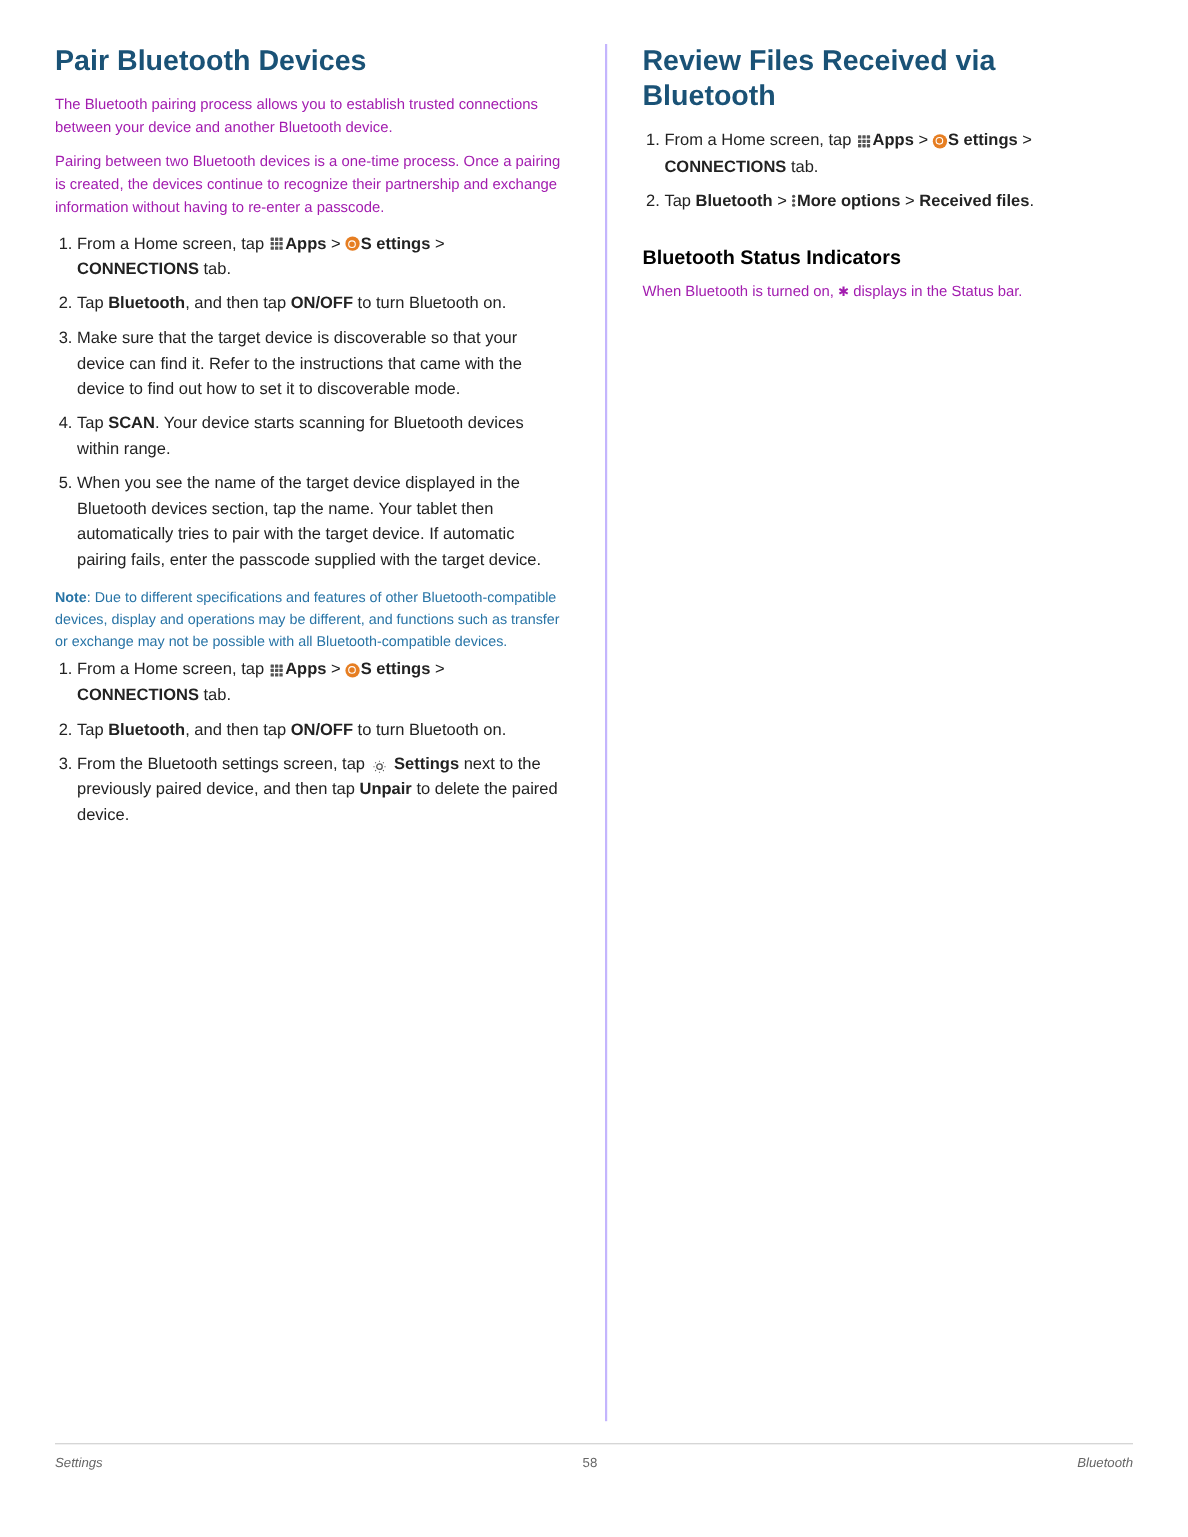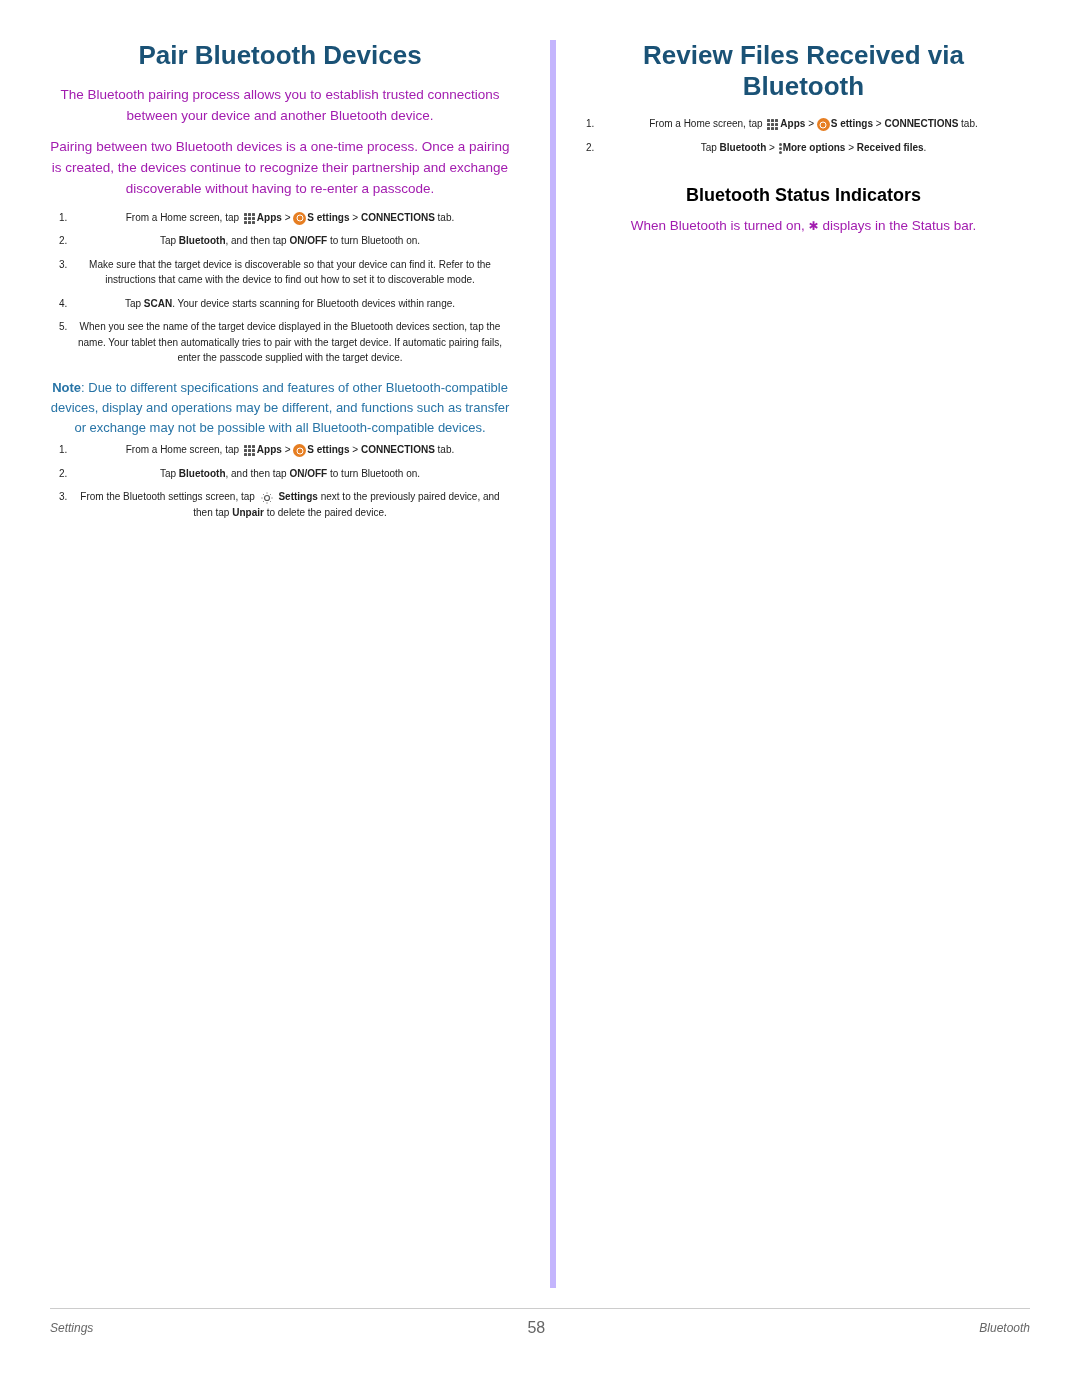--- a/index.html
+++ b/index.html
@@ -18,33 +18,32 @@
       padding: 40px 50px 60px 50px;
       display: flex;
       flex-direction: column;
       min-height: 1397px;
     }
 
     .content-area {
       display: flex;
       gap: 40px;
       flex: 1;
-      text-align: center;
     }
 
     .left-column {
       flex: 1;
       max-width: 480px;
     }
 
     .right-column {
       flex: 1;
       max-width: 480px;
-      padding-left: 21px;
-      border-left: 6px solid #c4b5fd;
+      padding-left: 32px;
+      border-left: 2px solid #c4b5fd;
     }
 
     h1.section-title {
       font-size: 26px;
       font-weight: bold;
       color: #1a5276;
       margin-bottom: 14px;
       line-height: 1.2;
     }
 
@@ -62,21 +61,21 @@
       margin-bottom: 10px;
       color: #a21caf;
     }
 
     ol {
       margin-left: 20px;
       margin-bottom: 12px;
     }
 
     ol li {
-      font-size: 10px;
+      font-size: 15px;
       line-height: 1.55;
       margin-bottom: 8px;
       color: #222;
     }
 
     .note {
       color: #2874a6;
       font-size: 13px;
       line-height: 1.55;
       margin-top: 12px;
@@ -153,21 +152,21 @@
       margin-top: 20px;
     }
 
     .footer-left {
       font-size: 12px;
       color: #666;
       font-style: italic;
     }
 
     .footer-center {
-      font-size: 16px;
+      font-size: 12px;
       color: #666;
     }
 
     .footer-right {
       font-size: 12px;
       color: #666;
       font-style: italic;
     }
 
     
@@ -181,21 +180,21 @@
 
 <div class="page">
   <div class="content-area">
 
     <div class="left-column">
 
       <h1 class="section-title">Pair Bluetooth Devices</h1>
 
       <p>The Bluetooth pairing process allows you to establish trusted connections between your device and another Bluetooth device.</p>
 
-      <p>Pairing between two Bluetooth devices is a one-time process. Once a pairing is created, the devices continue to recognize their partnership and exchange discoverable without having to re-enter a passcode.</p>
+      <p>Pairing between two Bluetooth devices is a one-time process. Once a pairing is created, the devices continue to recognize their partnership and exchange information without having to re-enter a passcode.</p>
 
       <ol>
         <li>
           From a Home screen, tap
           <span class="icon-apps">
               <span></span>
               <span></span>
               <span></span>
               <span></span>
               <span></span>

